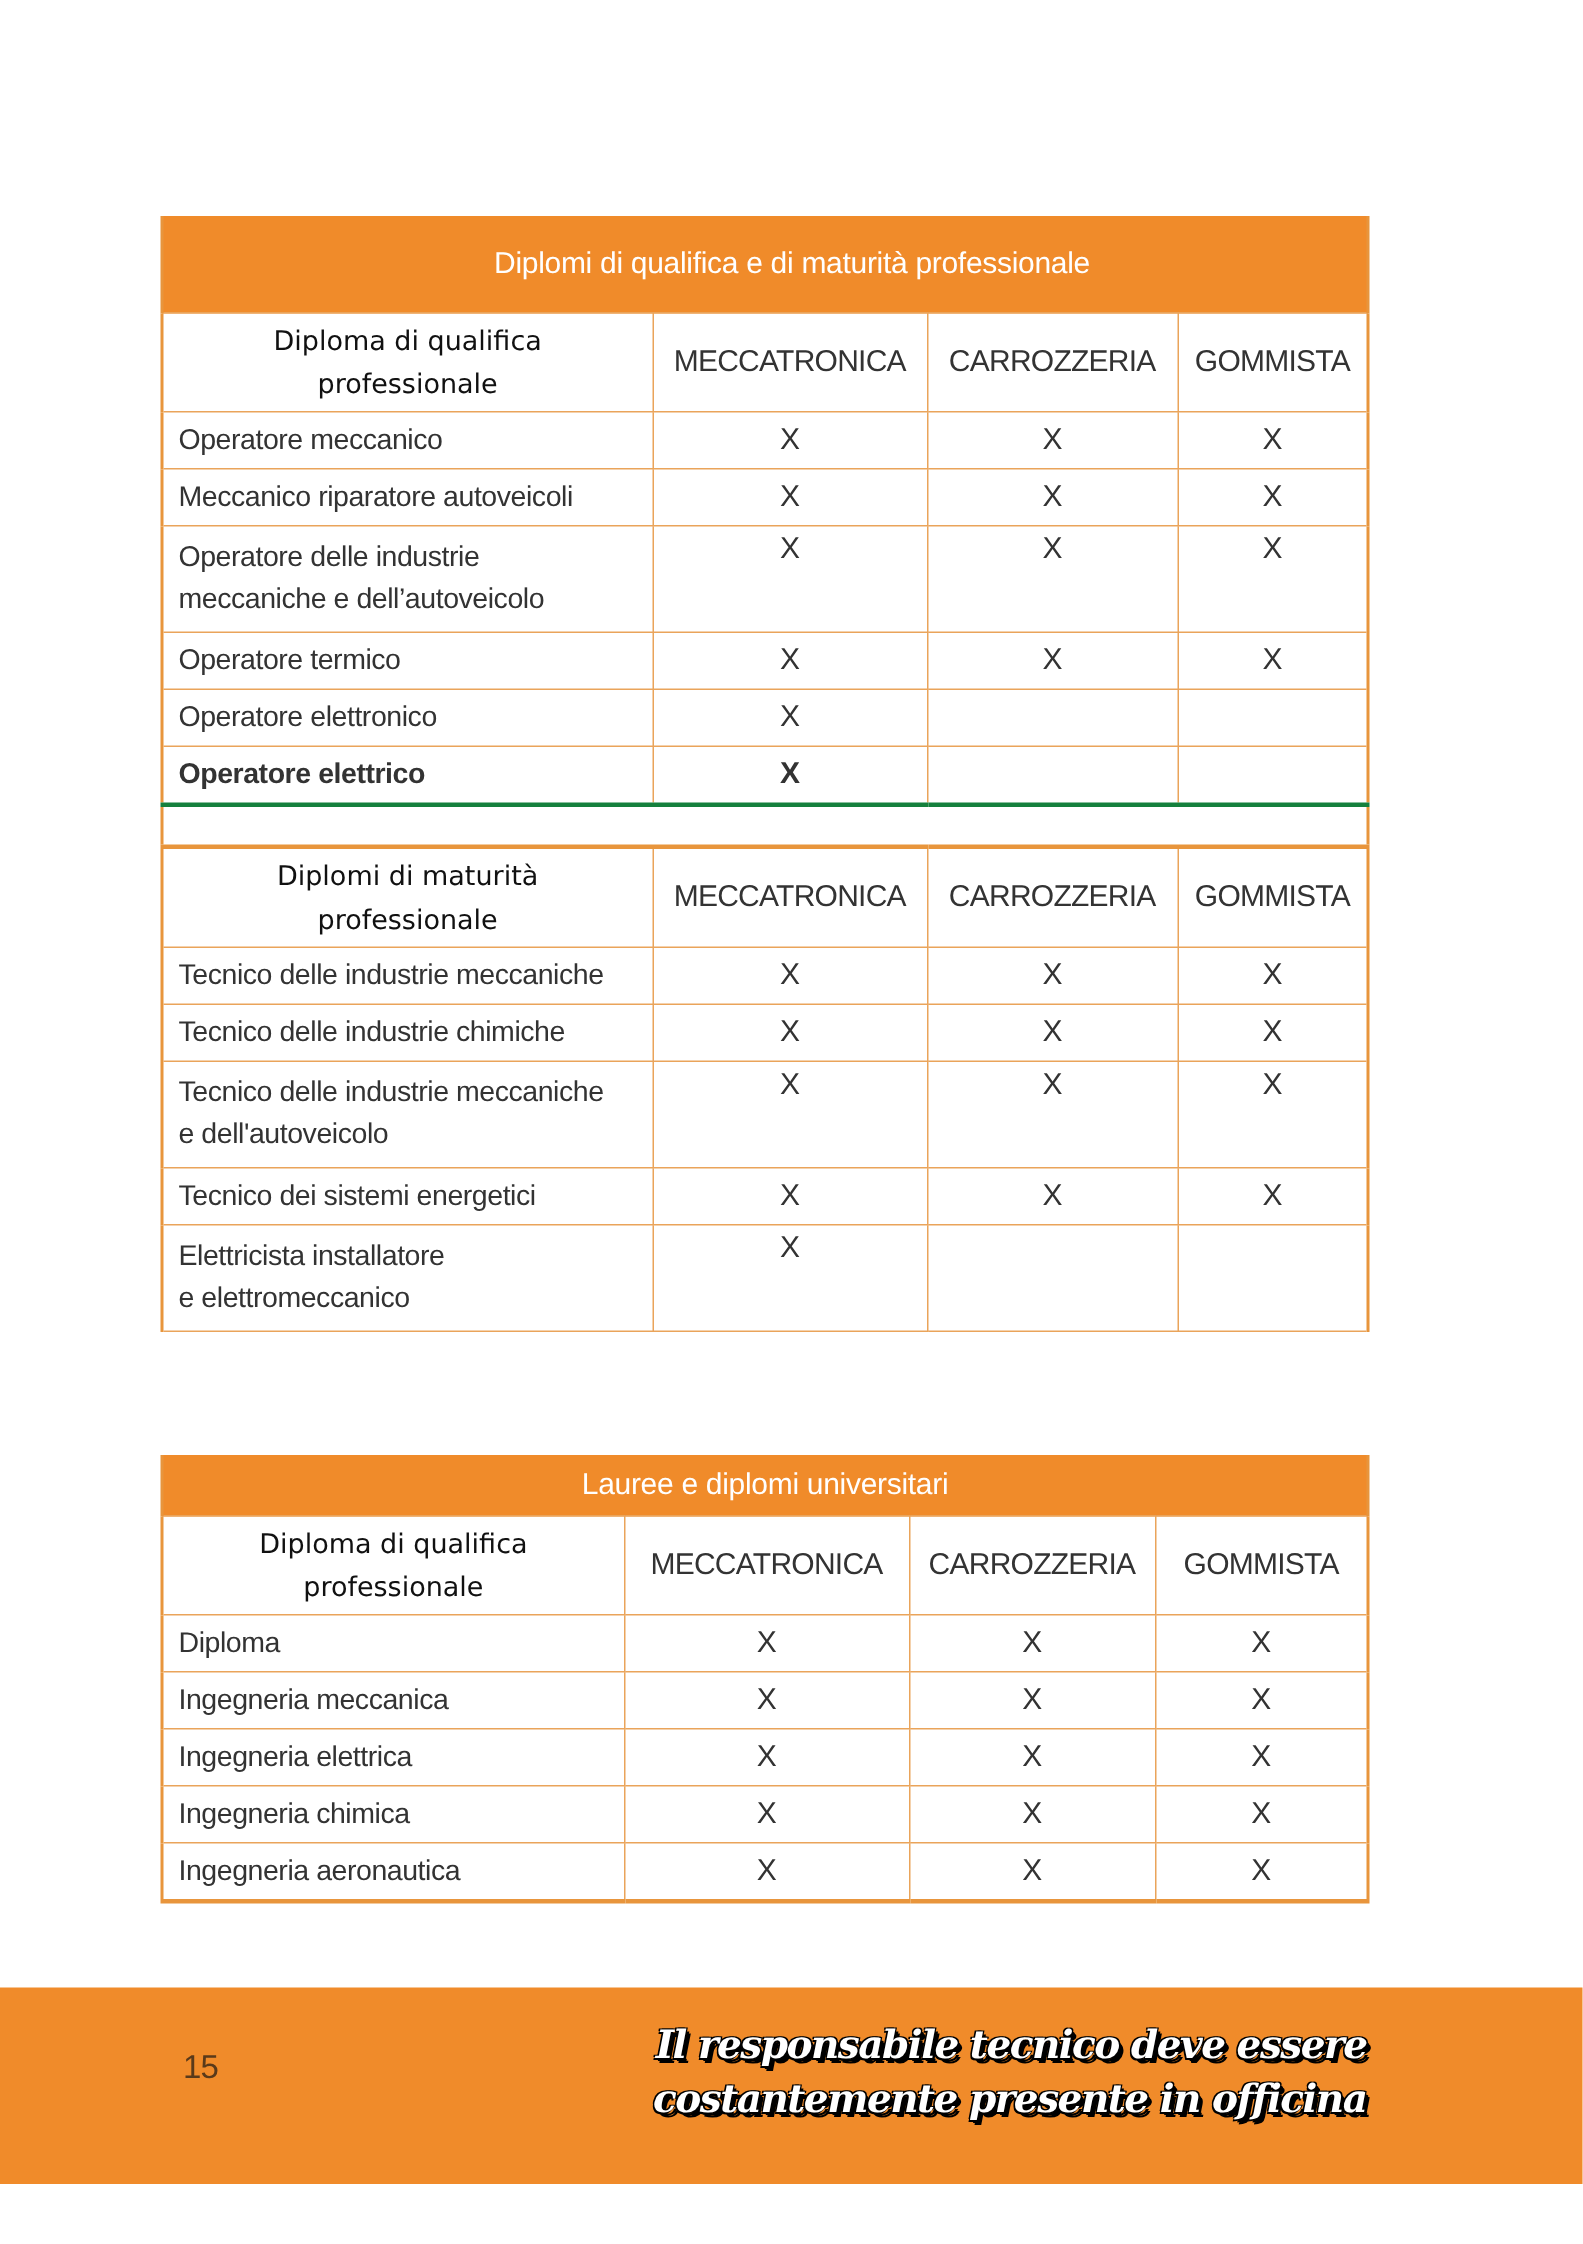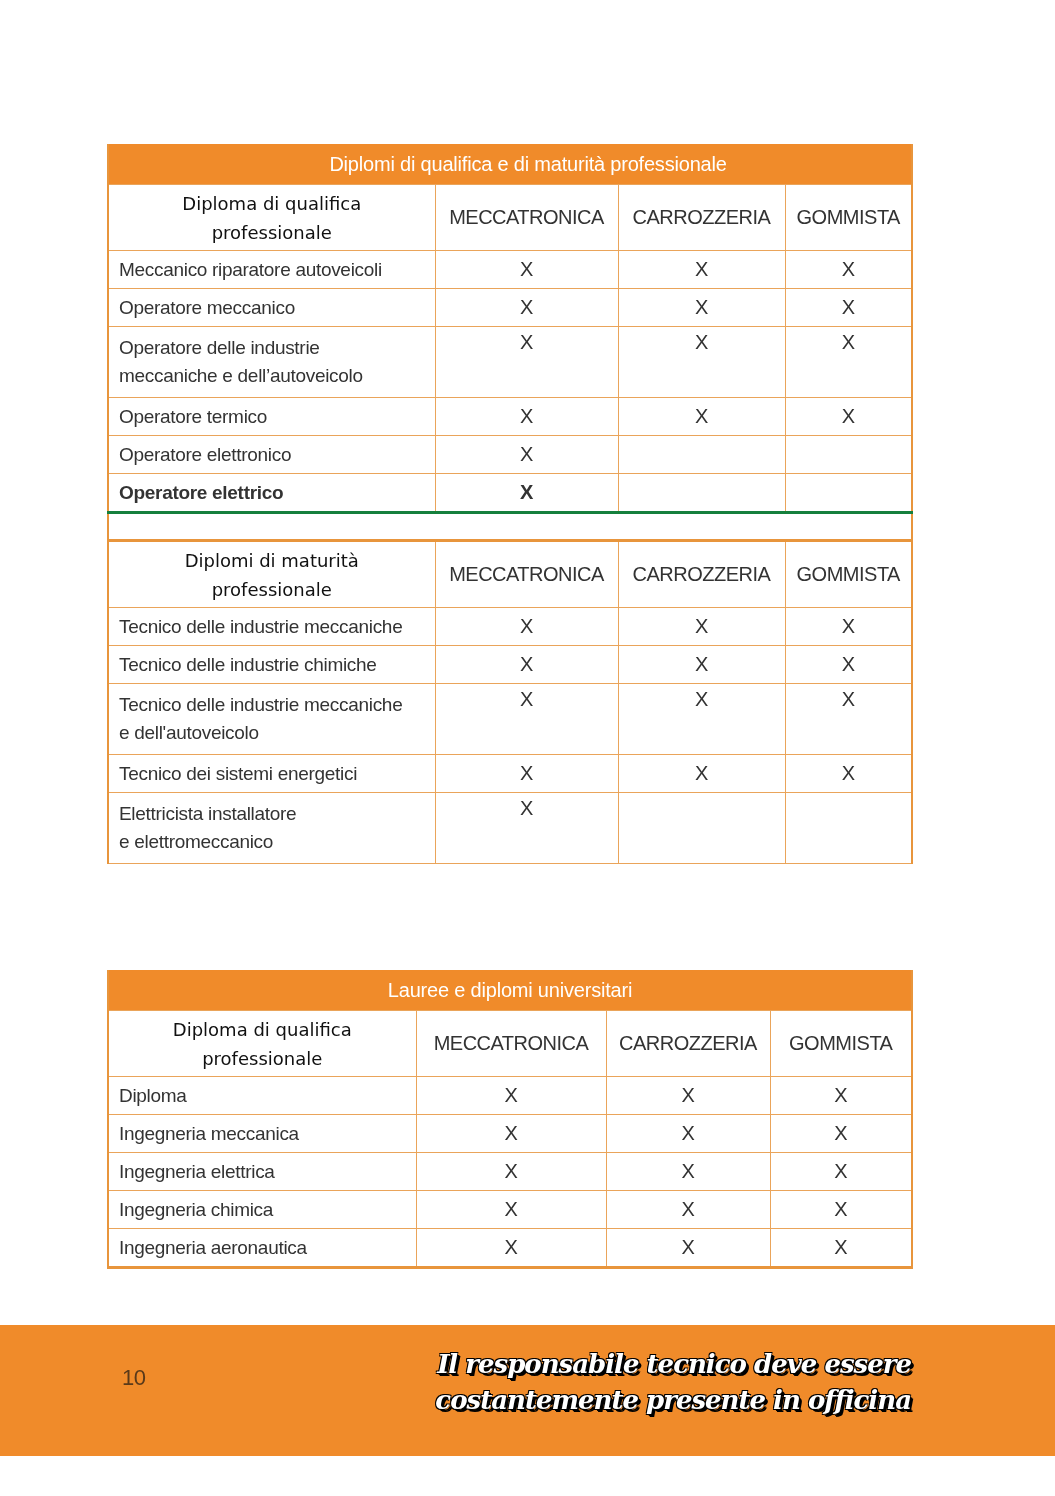--- a/index.html
+++ b/index.html
@@ -30,21 +30,21 @@
     .tbl tr.r2 td { height:66px; }
     .tbl tr.r2 td.mark { vertical-align:top; padding-top:4px; }
     .tbl tr.blank td { height:25px; border-left:2px solid #e8953c; border-right:2px solid #e8953c; }
     .tbl tr.sep-bottom td { border-bottom:3px solid #15803d;font-weight:bold; }
     .tbl tr.sep-top th { border-top:3px solid #e8953c; }
     .tbl tr td:first-child, .tbl tr th:first-child { border-left:2px solid #e8953c; }
     .tbl tr td:last-child, .tbl tr th:last-child { border-right:2px solid #e8953c; }
     .tbl tr.last td { border-bottom:3px solid #e8953c; }
 
     #t1 { top:144px; }
-    #t1 .title-row td { height:40px;padding-left:36px; }
+    #t1 .title-row td { height:64px;padding-left:36px; }
     #t2 { top:970px; }
     #t2 .title-row td { height:40px; }
 
     .footer {
       position:absolute; left:0; top:1325px; width:1055px; height:131px; background:#f08b2a;
     }
     .page-num {
       position:absolute; left:122px; top:1365px; font-size:22px; color:#5a3a1a; letter-spacing:-0.5px;
     }
     .slogan {
@@ -72,27 +72,27 @@
     <th class="lead">
       <span>Diploma di qualifica</span><br>
       <span>professionale</span>
     </th>
     <th class="col">MECCATRONICA</th>
     <th class="col">CARROZZERIA</th>
     <th class="col">GOMMISTA</th>
   </tr>
 
   <tr class="r1">
+    <td class="label">Operatore meccanico</td>
+    <td class="mark">X</td>
+    <td class="mark">X</td>
+    <td class="mark">X</td>
+  </tr>
+  <tr class="r1">
     <td class="label">Meccanico riparatore autoveicoli</td>
-    <td class="mark">X</td>
-    <td class="mark">X</td>
-    <td class="mark">X</td>
-  </tr>
-  <tr class="r1">
-    <td class="label">Operatore meccanico</td>
     <td class="mark">X</td>
     <td class="mark">X</td>
     <td class="mark">X</td>
   </tr>
   <tr class="r2">
     <td class="label">
       <span>Operatore delle industrie</span><br>
       <span>meccaniche e dell’autoveicolo</span>
     </td>
     <td class="mark">X</td>
@@ -218,17 +218,17 @@
   <tr class="r1 last">
     <td class="label">Ingegneria aeronautica</td>
     <td class="mark">X</td>
     <td class="mark">X</td>
     <td class="mark">X</td>
   </tr>
 </tbody>
   </table>
 
 <div class="footer"></div>
-<div class="page-num">10</div>
+<div class="page-num">15</div>
 <div class="slogan">
   <span>Il responsabile tecnico deve essere</span><br>
   <span>costantemente presente in officina</span>
 </div>
 
 </body></html>

